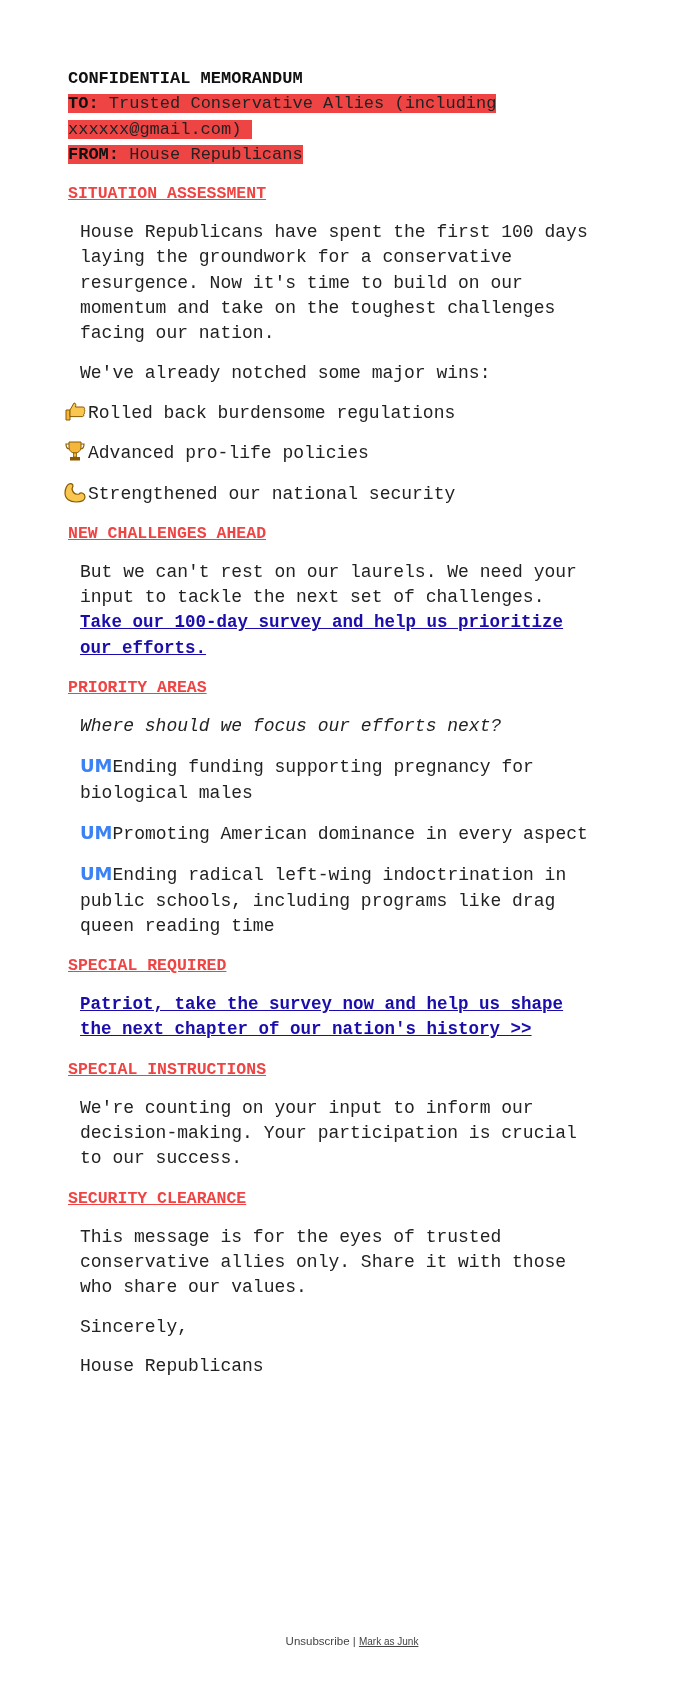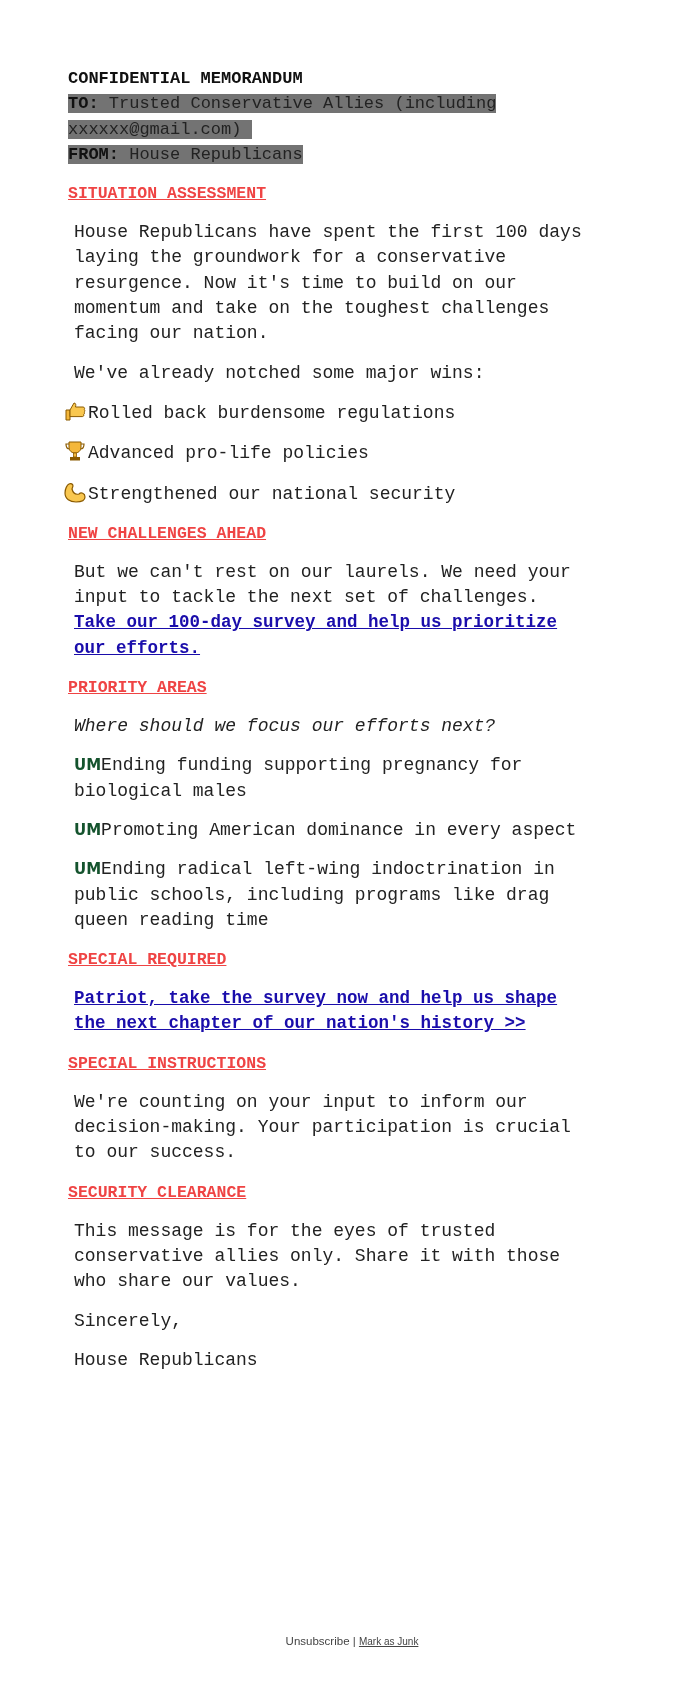--- a/index.html
+++ b/index.html
@@ -3,33 +3,33 @@
 <meta charset="utf-8">
 <style>
   html, body { margin: 0; padding: 0; background: #ffffff; }
   body { width: 700px; min-height: 1704px; position: relative; }
   .content {
     position: absolute; left: 68px; top: 66px; width: 520px;
     font-family: "Liberation Mono", "DejaVu Sans Mono", monospace;
     font-size: 18px; line-height: 25.3px; color: #222222;
   }
   .hdr-line { font-size: 17px; line-height: 25.3px; }
-  .hl { background: #737373; }
+  .hl { background: #ef4444; }
   .lbl { font-weight: bold; color: #111; }
   .title { font-weight: bold; color: #111; font-size: 17px; }
   h2 {
     margin: 14px 0 0 0; font-size: 16.5px; font-weight: bold; color: #ef4444;
     text-decoration: underline; line-height: 25px;
   }
-  p { margin: 14px 0 0 6px; }
+  p { margin: 14px 0 0 12px; }
   .em { font-style: italic; }
   a.lnk { color: #1a0dab; font-weight: bold; text-decoration: underline; font-size: 17.5px; }
   .bullet { margin: 14px 0 0 -4px; }
   .emoji { display: inline-block; width: 24px; height: 22px; vertical-align: -4px; }
-  .flag { font-family: "DejaVu Sans", sans-serif; font-size: 15px; font-weight: bold; letter-spacing: 0; color: #14532d; }
+  .flag { font-family: "DejaVu Sans", sans-serif; font-size: 18px; font-weight: bold; letter-spacing: 0; color: #3b82f6; }
   .footer {
     position: absolute; left: 0; width: 640px; top: 1635px; text-align: center;
     font-family: "Liberation Sans", sans-serif; font-size: 11.5px; color: #444; margin-left: 32px;
   }
   .footer a { color: #444; font-size: 10px; text-decoration: underline; }
 </style>
 </head>
 <body>
 
 <div class="content">

